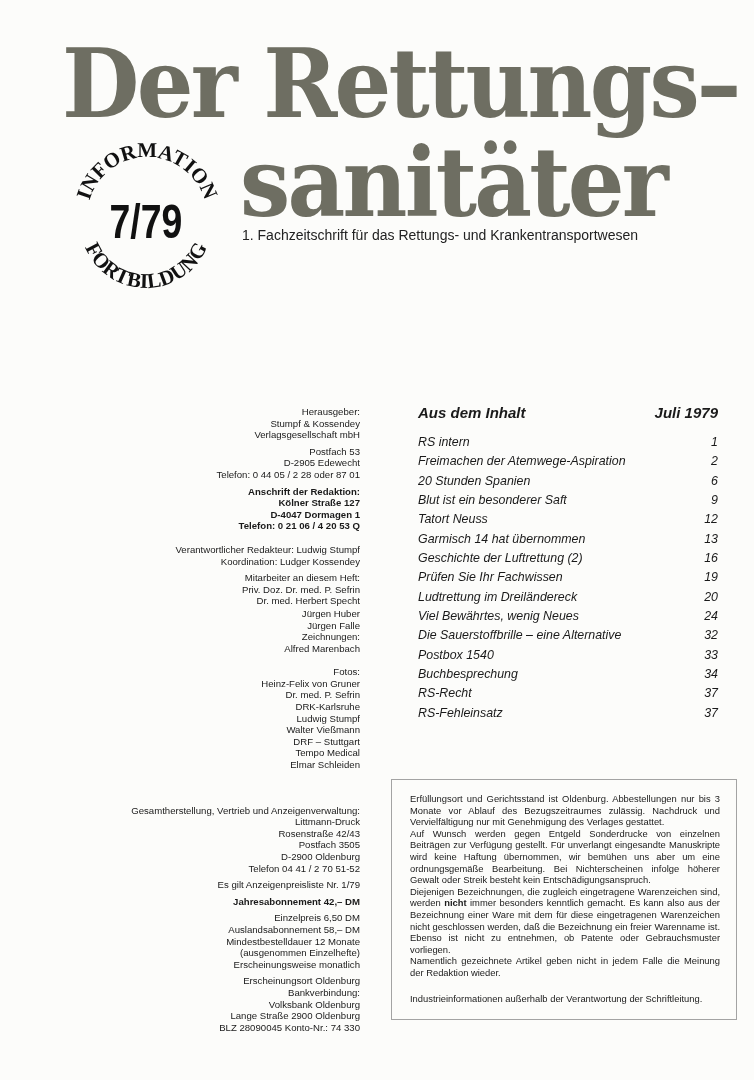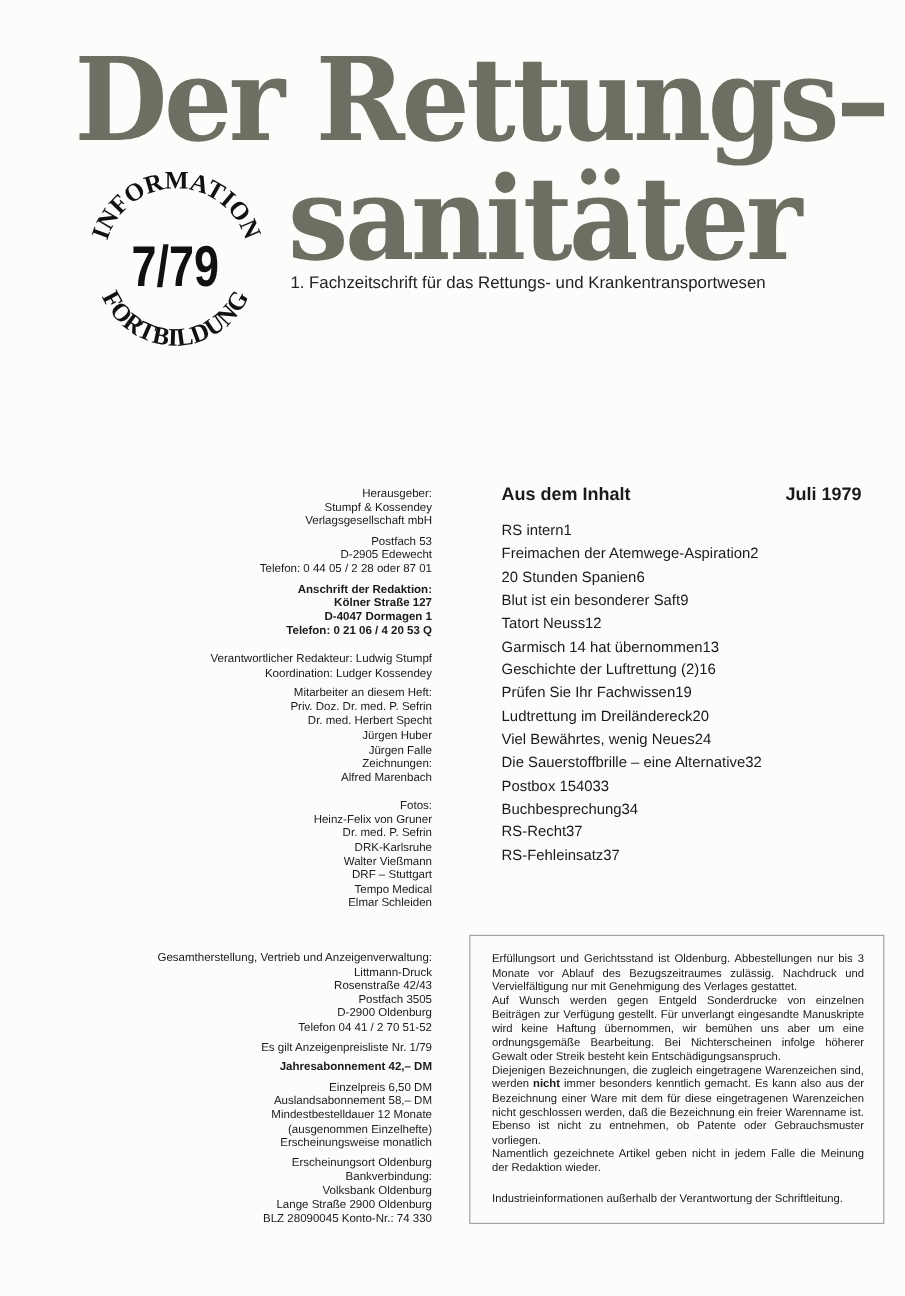--- a/index.html
+++ b/index.html
@@ -18,23 +18,23 @@
   #title2 { top: 135px; left: 240px; font-size: 96px; transform: scaleX(0.93); transform-origin: left top; }
   #subtitle {
     position: absolute; left: 242px; top: 227px; font-size: 14px; color: #222;
     white-space: nowrap;
   }
   #badge { position: absolute; left: 66px; top: 136px; width: 160px; height: 160px; }
   .col-left { position: absolute; left: 60px; top: 406px; width: 300px; font-size: 9.6px; line-height: 11.6px; text-align: right; }
   .col-left p { margin: 0 0 5px 0; }
   .col-left .bold { font-weight: bold; }
   .col-left .line { display: block; }
-  .toc { position: absolute; left: 418px; top: 404px; width: 300px; }
+  .toc { position: absolute; left: 418px; top: 404px; width: 300px; font-style: italic; }
   .toc-head { display: flex; justify-content: space-between; font-weight: bold; font-size: 15px; margin-bottom: 12px; }
-  .toc-row { display: flex; justify-content: flex-start; font-size: 12.4px; height: 19.35px; line-height: 19.35px; }
+  .toc-row { display: flex; justify-content: space-between; font-size: 12.4px; height: 19.35px; line-height: 19.35px; }
   .toc-row .page { text-align: right; }
   .legal-box {
     position: absolute; left: 391px; top: 779px; width: 346px; height: 241px;
     border: 1px solid #a3a3a3; box-sizing: border-box;
     padding: 13px 16px 0 18px; font-size: 9.4px; line-height: 11.6px; text-align: justify;
   }
   .legal-box p { margin: 0; }
   .legal-box .gap { margin-top: 12px; }
   b { font-weight: bold; }
 </style>
@@ -89,20 +89,21 @@
     <span class="line">Jürgen Huber</span>
     <span class="line">Jürgen Falle</span>
     <span class="line">Zeichnungen:</span>
     <span class="line">Alfred Marenbach</span>
   </p>
   <p style="margin-bottom:34px">
     <span class="line">Fotos:</span>
     <span class="line">Heinz-Felix von Gruner</span>
     <span class="line">Dr. med. P. Sefrin</span>
     <span class="line">DRK-Karlsruhe</span>
+    <span class="line">Ludwig Stumpf</span>
     <span class="line">Walter Vießmann</span>
     <span class="line">DRF – Stuttgart</span>
     <span class="line">Tempo Medical</span>
     <span class="line">Elmar Schleiden</span>
   </p>
   <p>
     <span class="line">Gesamtherstellung, Vertrieb und Anzeigenverwaltung:</span>
     <span class="line">Littmann-Druck</span>
     <span class="line">Rosenstraße 42/43</span>
     <span class="line">Postfach 3505</span>

